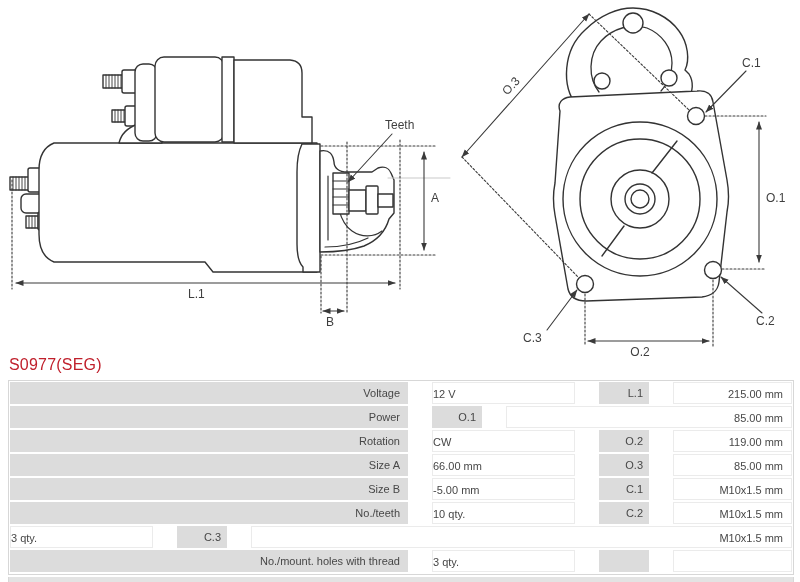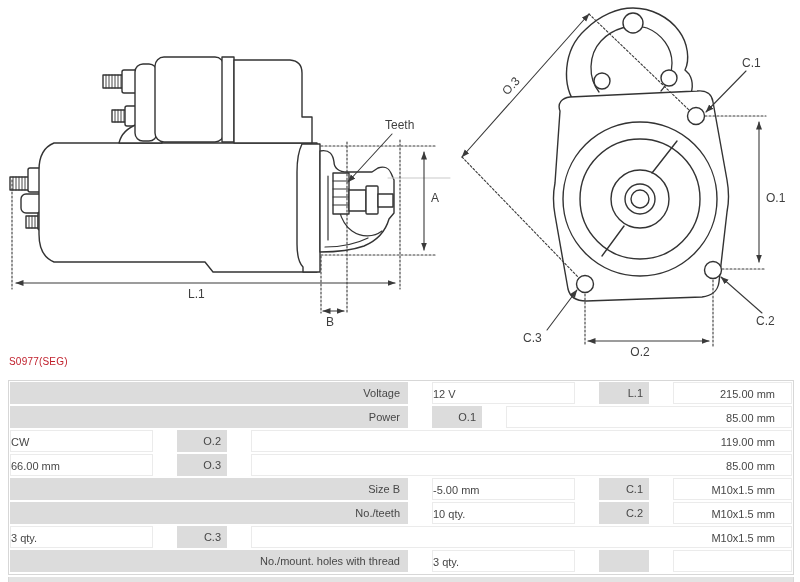--- a/index.html
+++ b/index.html
@@ -3,33 +3,33 @@
 <meta charset="utf-8">
 <style>
   html,body{margin:0;padding:0;}
   body{
     width:800px;height:582px;overflow:hidden;background:#ffffff;
     font-family:"Liberation Sans",sans-serif;position:relative;
   }
   .diagram-wrap{position:absolute;left:0;top:0;width:800px;height:356px;}
   svg text{font-family:"Liberation Sans",sans-serif;font-size:12px;fill:#3f3f3f;}
   .pn{
-    position:absolute;left:9px;top:356px;font-size:10px;color:#c0202c;
+    position:absolute;left:9px;top:356px;font-size:16px;color:#c0202c;
     letter-spacing:0.2px;
   }
   .spec-table{
     position:absolute;left:8px;top:380px;width:784px;
     border:1px solid #d7d7d7;background:#ffffff;padding-top:1px;
   }
   .spec-row{display:flex;column-gap:2px;height:22px;margin:0 1px 2px 1px;gap:24px;}
   .spec-row>div{box-sizing:border-box;line-height:22px;font-size:11px;color:#474747;overflow:hidden;}
   .cl{width:398px;background:#dcdcdc;text-align:right;padding-right:8px;}
   .cv{width:143px;background:#ffffff;border:1px solid #ebebeb;text-align:left;padding-right:8px;line-height:20px;}
   .cd{width:50px;background:#dcdcdc;text-align:right;padding-right:6px;}
-  .cw{flex:1;background:#ffffff;border:1px solid #ebebeb;text-align:right;padding-right:16px;line-height:20px;}
+  .cw{flex:1;background:#ffffff;border:1px solid #ebebeb;text-align:right;padding-right:8px;line-height:20px;}
   .table-sliver{
     position:absolute;left:8px;top:577px;width:784px;height:5px;
     background:#e3e3e3;border-left:1px solid #d7d7d7;border-right:1px solid #d7d7d7;
   }
 </style>
 </head>
 <body>
 
 <div class="diagram-wrap">
 <svg width="800" height="356" viewBox="0 0 800 356">
@@ -169,25 +169,27 @@
       <div class="cv">12 V</div>
       <div class="cd">L.1</div>
       <div class="cw">215.00 mm</div>
     </div>
     <div class="spec-row">
       <div class="cl">Power</div>
       <div class="cd">O.1</div>
       <div class="cw">85.00 mm</div>
     </div>
     <div class="spec-row">
+      <div class="cl">Rotation</div>
       <div class="cv">CW</div>
       <div class="cd">O.2</div>
       <div class="cw">119.00 mm</div>
     </div>
     <div class="spec-row">
+      <div class="cl">Size A</div>
       <div class="cv">66.00 mm</div>
       <div class="cd">O.3</div>
       <div class="cw">85.00 mm</div>
     </div>
     <div class="spec-row">
       <div class="cl">Size B</div>
       <div class="cv">-5.00 mm</div>
       <div class="cd">C.1</div>
       <div class="cw">M10x1.5 mm</div>
     </div>

